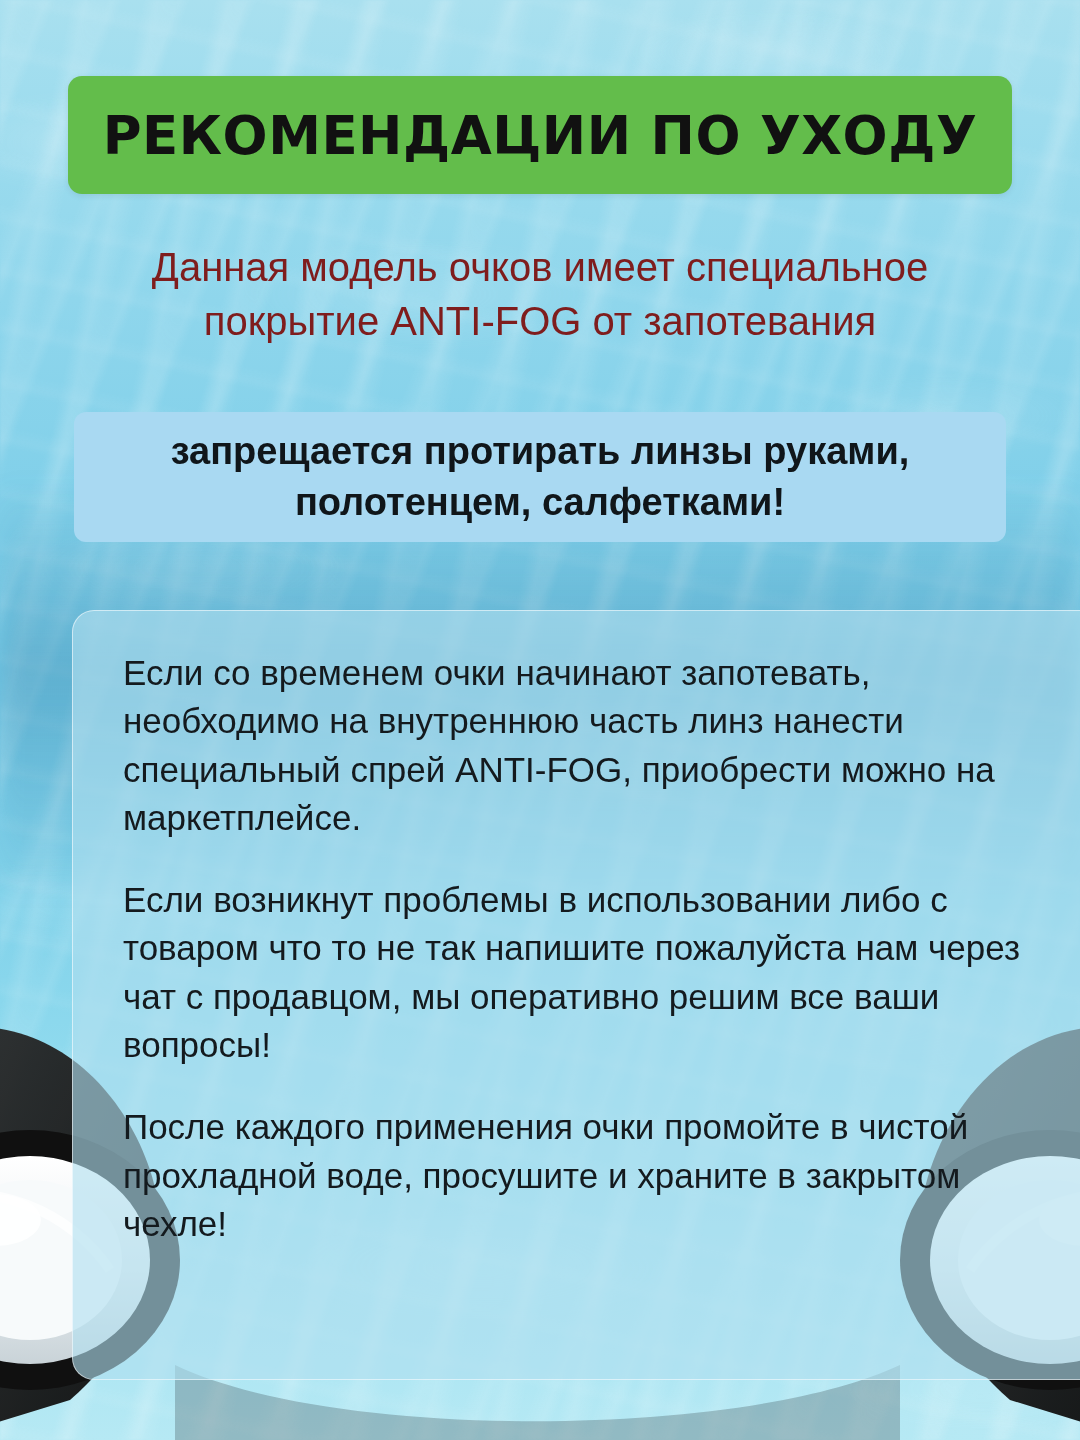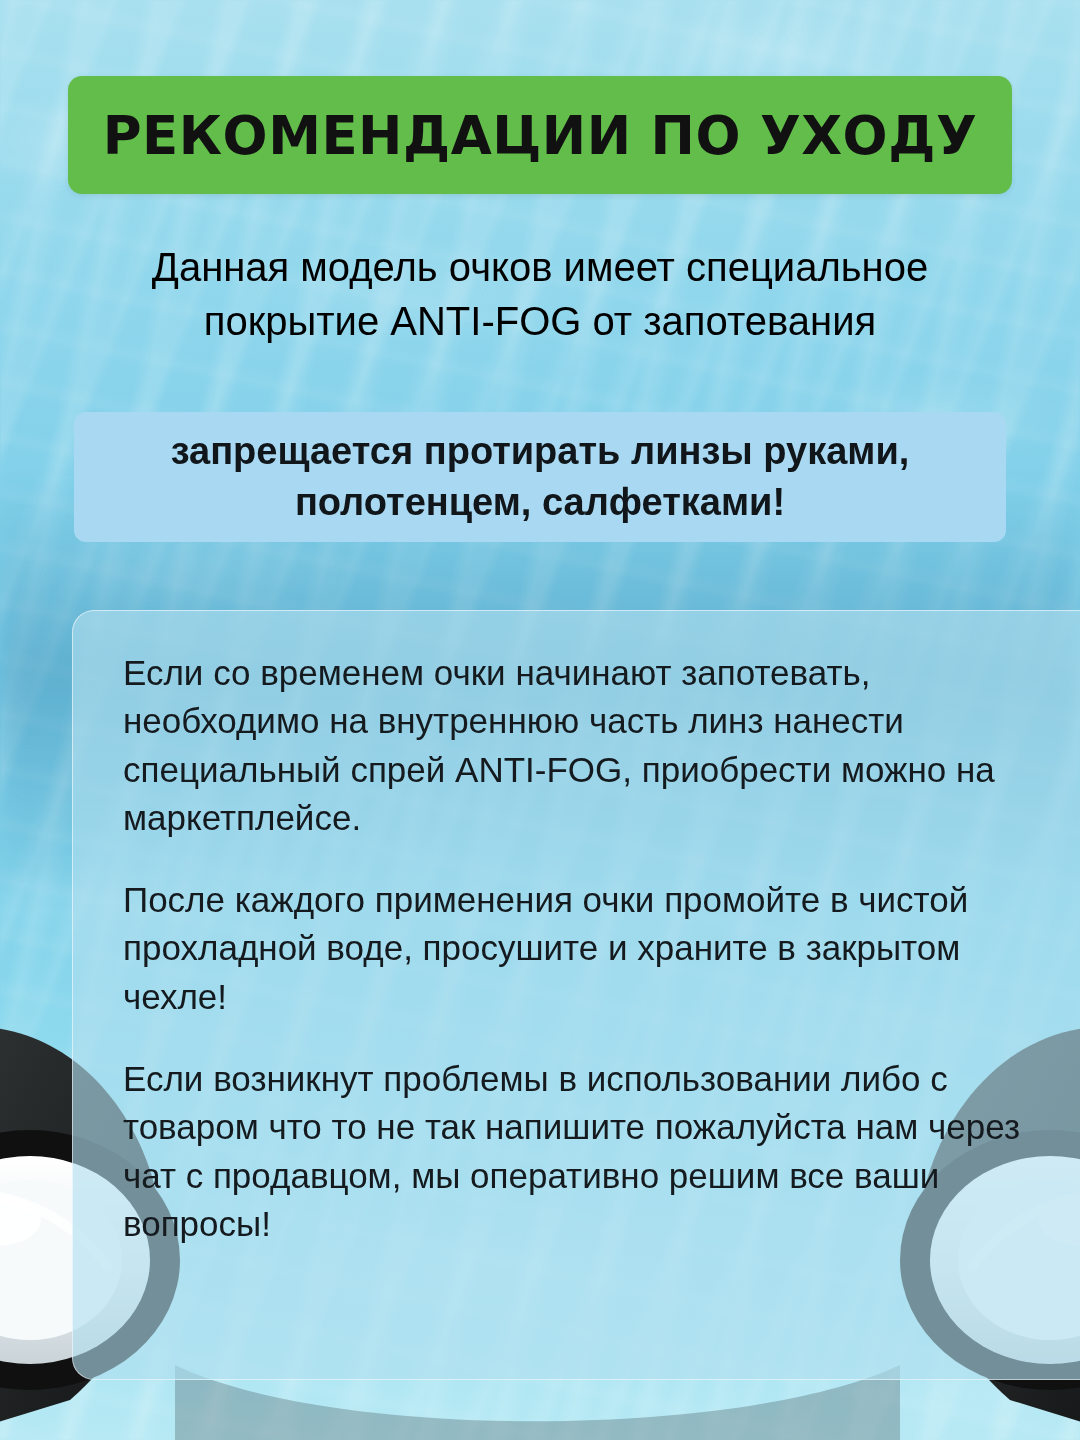--- a/index.html
+++ b/index.html
@@ -122,21 +122,21 @@
   }
 
   .intro {
     position: absolute;
     left: 60px;
     top: 240px;
     width: 960px;
     text-align: center;
     font-size: 40px;
     line-height: 1.36;
-    color: #000000;
+    color: #7f1d1d;
     font-family: "Liberation Sans", sans-serif;
   }
 
   .warning-box {
     position: absolute;
     left: 74px;
     top: 412px;
     width: 932px;
     min-height: 112px;
     background: #a9d9f2;
@@ -232,18 +232,18 @@
     </div>
 
     <div class="intro">Данная модель очков имеет специальное покрытие ANTI-FOG от запотевания</div>
 
     <div class="warning-box">
       <div class="warning-text">запрещается протирать линзы руками, полотенцем, салфетками!</div>
     </div>
 
     <div class="info-panel">
       <p>Если со временем очки начинают запотевать, необходимо на внутреннюю часть линз нанести специальный спрей ANTI-FOG, приобрести можно на маркетплейсе.</p>
+      <p>Если возникнут проблемы в использовании либо с товаром что то не так напишите пожалуйста нам через чат с продавцом, мы оперативно решим все ваши вопросы!</p>
       <p>После каждого применения очки промойте в чистой прохладной воде, просушите и храните в закрытом чехле!</p>
-      <p>Если возникнут проблемы в использовании либо с товаром что то не так напишите пожалуйста нам через чат с продавцом, мы оперативно решим все ваши вопросы!</p>
     </div>
 
   </div>
 </div>
 
 </body></html>

